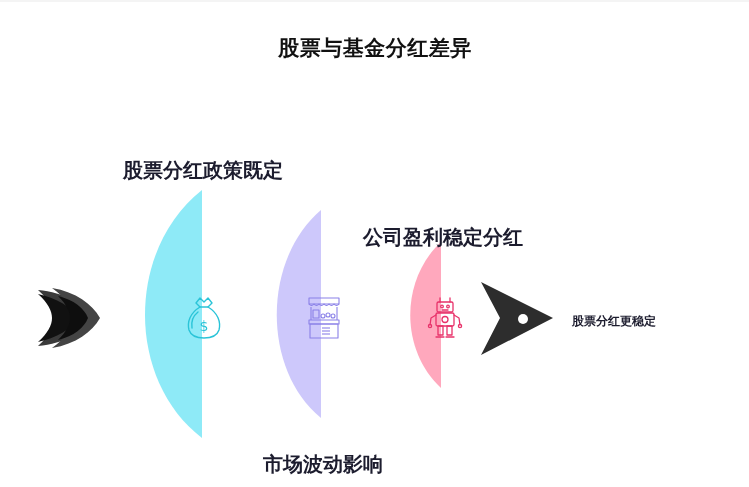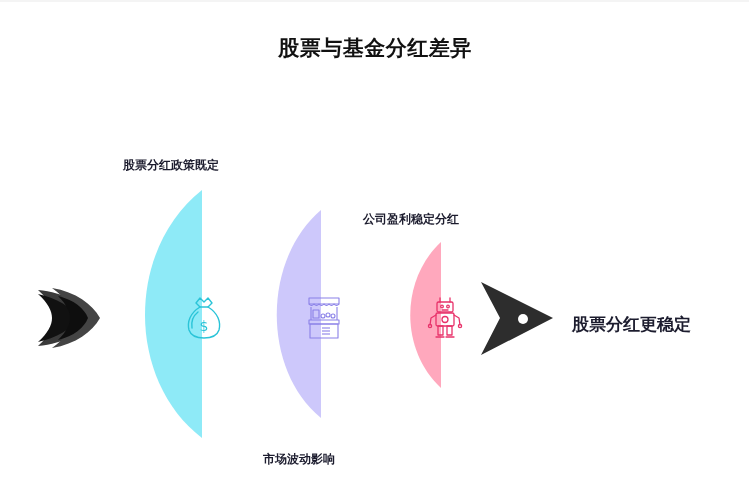--- a/index.html
+++ b/index.html
@@ -25,27 +25,27 @@
       left: 0; top: 34px;
       width: 800px;
       text-align: center;
       font-size: 21px;
       font-weight: bold;
       color: #111111;
       letter-spacing: 0.5px;
     }
     .label {
       position: absolute;
-      font-size: 12px;
+      font-size: 20px;
       font-weight: bold;
       color: #1c1c2e;
       white-space: nowrap;
     }
     .label-end {
-      font-size: 17px;
+      font-size: 12px;
     }
     svg.diagram {
       position: absolute;
       left: 0; top: 0;
     }
   </style>
 </head>
 <body>
 
 <div class="top-line"></div>
@@ -116,14 +116,14 @@
   </g>
 
   <g>
     <path d="M481,282 L553,318 L481,355 L500,318 Z" fill="#2d2d2d"></path>
     <circle cx="523" cy="319" r="5" fill="#ffffff"></circle>
   </g>
 </svg>
 
 <div class="label" style="left:123px; top:157px;">股票分红政策既定</div>
 <div class="label" style="left:263px; top:451px;">市场波动影响</div>
-<div class="label" style="left:363px; top:211px;">公司盈利稳定分红</div>
+<div class="label" style="left:363px; top:224px;">公司盈利稳定分红</div>
 <div class="label label-end" style="left:572px; top:313px;">股票分红更稳定</div>
 
 </body></html>

